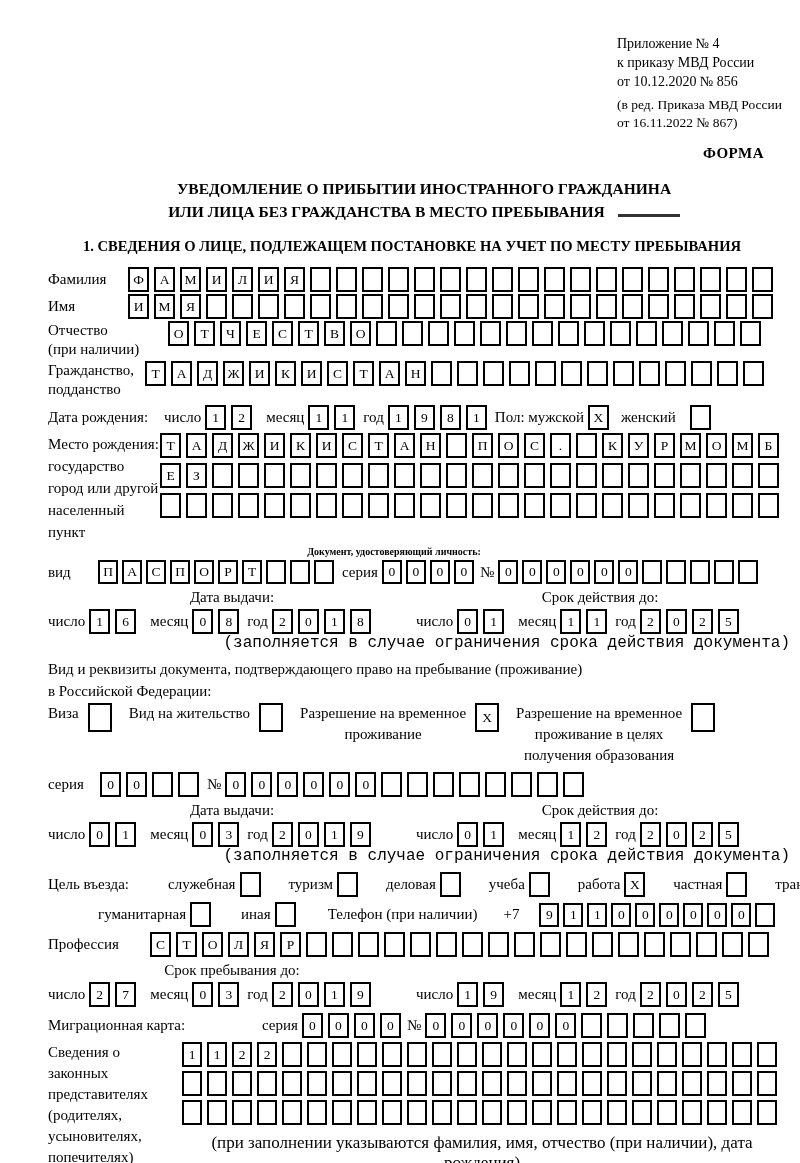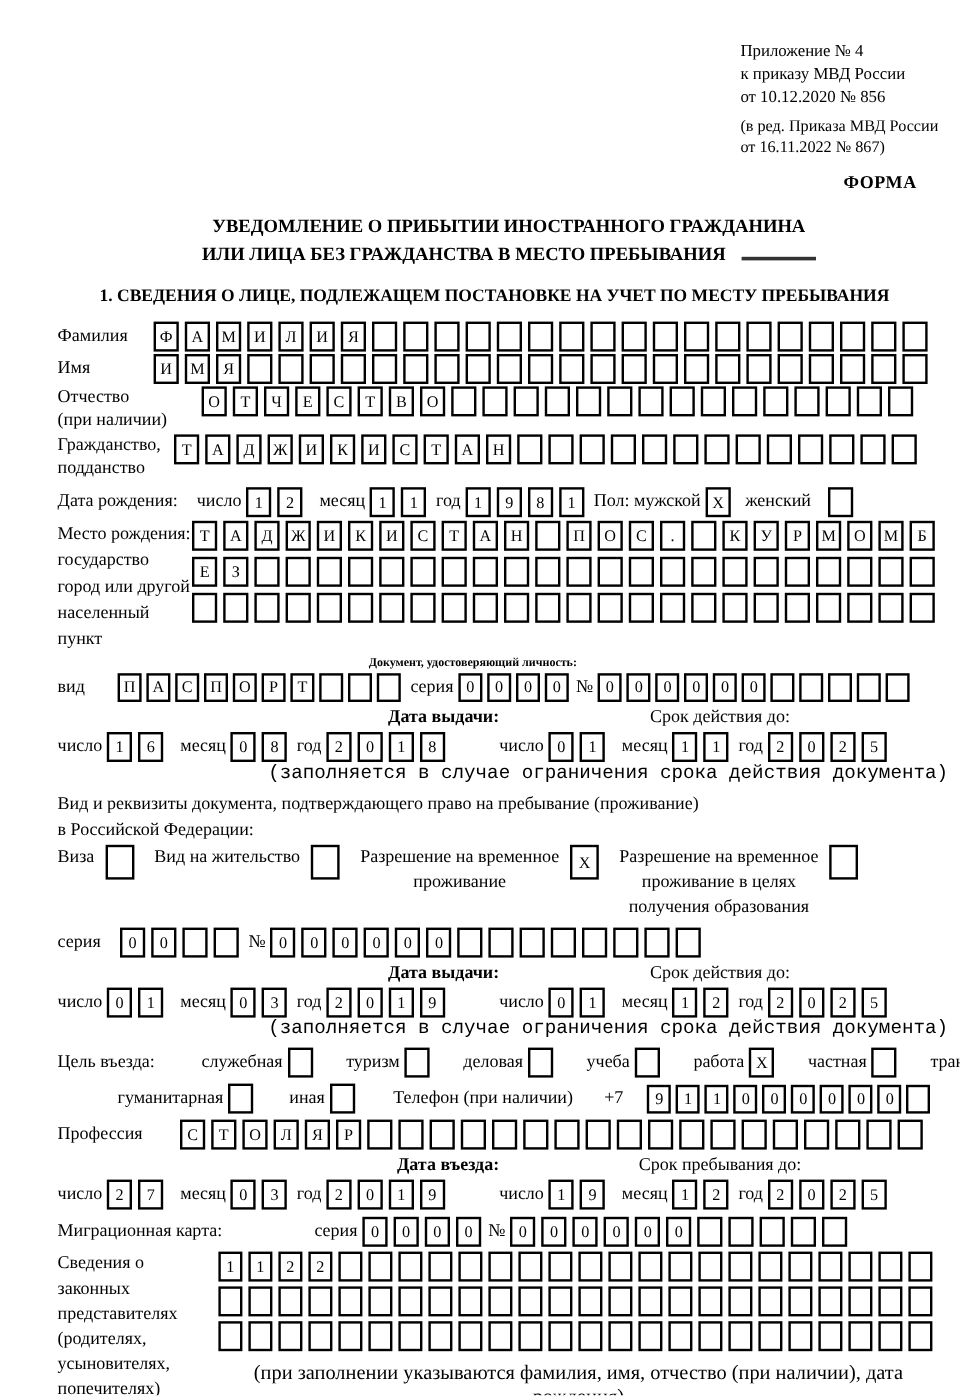--- a/index.html
+++ b/index.html
@@ -28,21 +28,21 @@
   .tight{gap:4px;} .tight .cell{width:20px;height:24px;}
   .narrow{gap:5px;} .narrow .cell{width:20px;}
   .bigbox .cell{width:24px;height:29px;}
   .mcol{display:flex;flex-direction:column;}
   .mcol .cells{margin-bottom:5px;}
 
   .doc-head{text-align:center;font-weight:bold;margin:3px 0 3px -24px;width:740px;font-size:10px;}
   .inline-gap{margin-left:14px;} .sgap{margin-left:8px;} .xgap{margin-left:6px;}
 
   .dates-head{display:flex;margin-top:4px;line-height:19px;}
-  .dh1{width:368px;text-align:right;font-weight:bold;}
+  .dh1{width:368px;text-align:center;}
   .dh2{flex:1;text-align:center;max-width:368px;}
   .dates-cells{display:flex;align-items:center;margin-top:2px;}
   .dgroup{display:flex;align-items:center;}
   .dgroup.left{width:368px;}
   .dl{margin-right:4px;flex:none;}
   .note{font-size:16px;line-height:17px;font-family:Liberation Mono, monospace;}
   .note.right{text-align:right;padding-right:10px;margin-top:1px;}
 
   .intro{margin-top:6px;line-height:22px;}
   .cbrow{display:flex;align-items:flex-start;gap:17px;margin-top:1px;}
@@ -626,21 +626,20 @@
           <span class="cell"></span>
           <span class="cell"></span>
           <span class="cell"></span>
           <span class="cell"></span>
           <span class="cell"></span>
           <span class="cell"></span>
         </span>
     </div>
 
     <div class="dates-head">
-      <div class="dh1">Дата въезда:</div>
       <div class="dh2">Срок пребывания до:</div>
     </div>
     <div class="dates-cells">
       <div class="dgroup left">
         <span class="dl">число</span>
         <span class="cells">
             <span class="cell">2</span>
             <span class="cell">7</span>
           </span>
         <span class="dl inline-gap">месяц</span>

